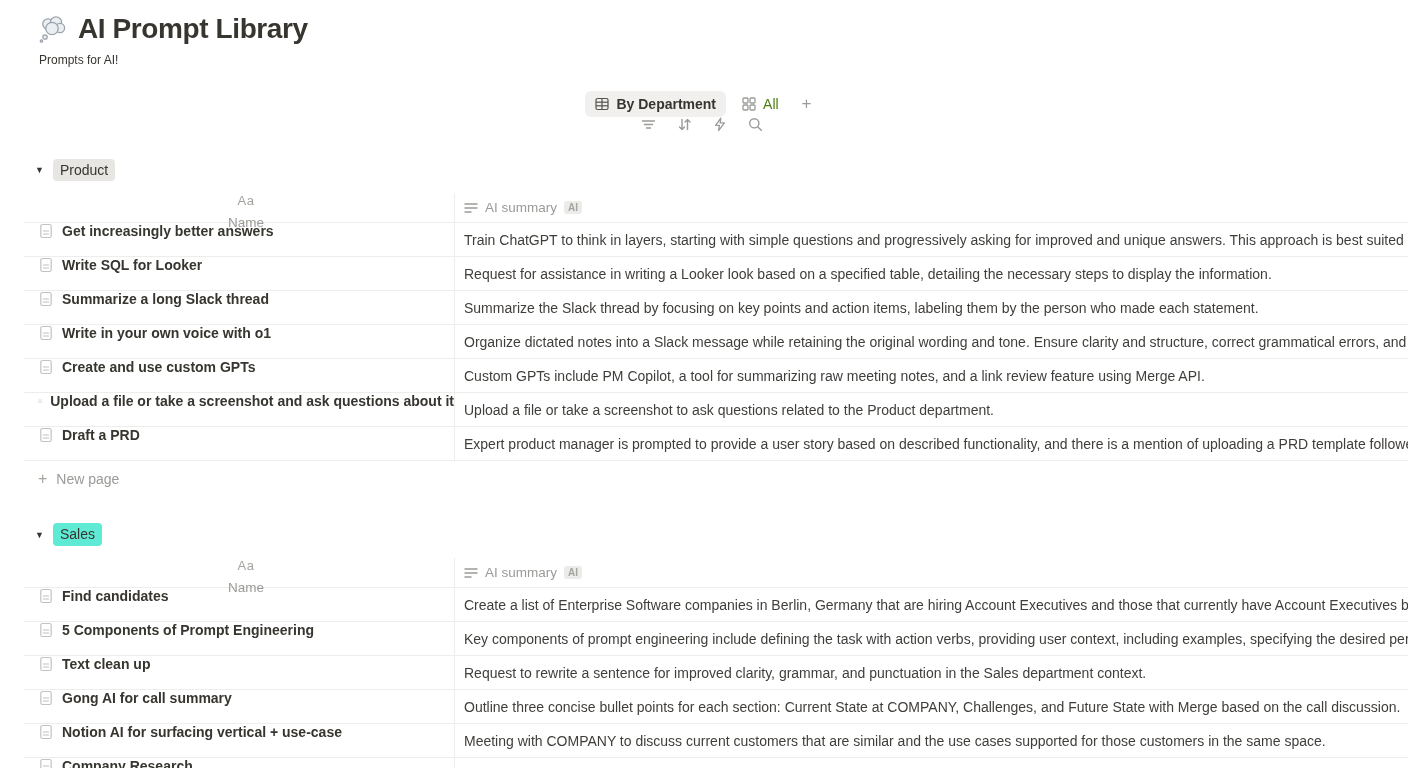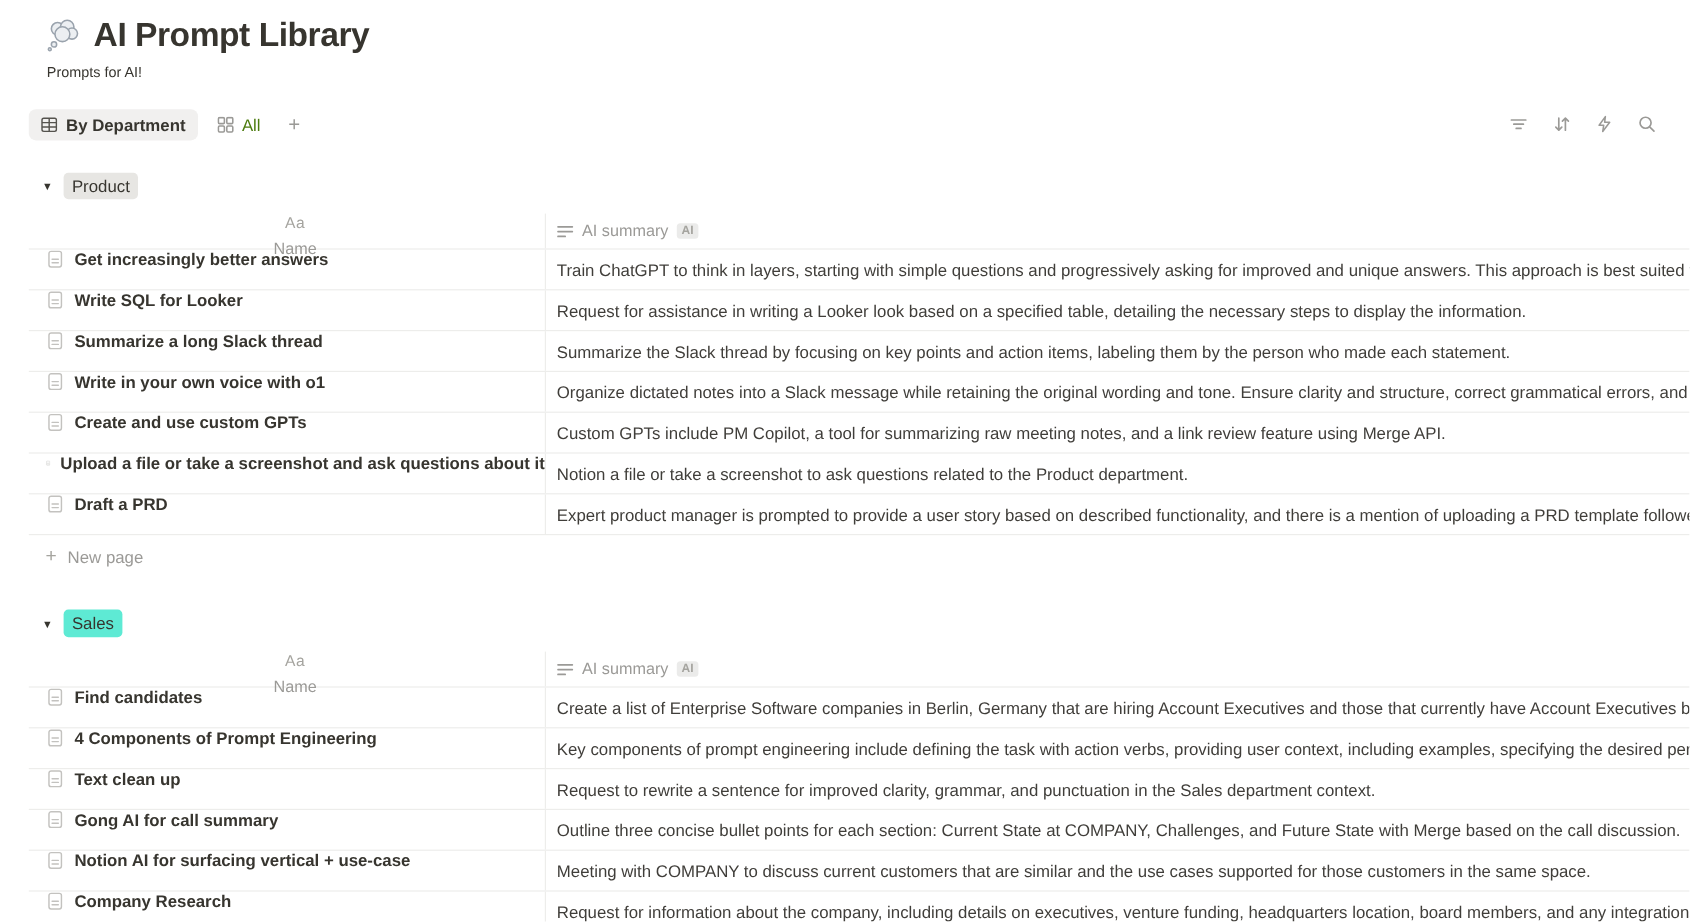--- a/index.html
+++ b/index.html
@@ -12,21 +12,21 @@
   }
   .page { padding: 12px 0 0 24px; }
 
   
   .title-row { display: flex; align-items: center; gap: 10px; margin-left: 14px; text-align: center; }
   .page-emoji { width: 30px; height: 30px; flex: 0 0 auto; }
   .page-title { font-size: 28px; font-weight: 700; letter-spacing: -0.4px; line-height: 1.2; }
   .subtitle { font-size: 12px; margin-top: 7px; margin-left: 15px; color: #37352f; }
 
   
-  .view-bar { display: flex; justify-content: space-between; align-items: center; margin-top: 24px; padding-right: 28px; }
+  .view-bar { display: flex; justify-content: space-between; align-items: center; margin-top: 24px; padding-right: 28px; flex-direction: column; }
   .tabs { display: flex; align-items: center; gap: 6px; }
   .tab { display: flex; align-items: center; gap: 7px; padding: 5px 10px; border-radius: 6px; font-size: 14px; color: #4d7c0f; cursor: pointer; }
   .tab.active { background: #f1f0ef; color: #37352f; font-weight: 600; }
   .add-view { color: #9b9a97; font-size: 17px; padding: 0 7px; cursor: pointer; line-height: 1; }
   .actions { display: flex; align-items: center; gap: 21px; }
   .actions svg { display: block; cursor: pointer; }
 
   
   .group { margin-top: 27px; }
   .group-header { display: flex; align-items: center; gap: 9px; margin-left: 11px; }
@@ -205,21 +205,21 @@
         <div class="row">
           <div class="name-cell">
             <svg width="16" height="16" viewBox="0 0 16 16" fill="none" stroke="#c3c2bf" stroke-width="1.2">
               <rect x="2.8" y="1.5" width="10.4" height="13" rx="1.8"></rect>
               <line x1="5.4" y1="8" x2="10.6" y2="8" stroke-linecap="round"></line>
               <line x1="5.4" y1="11" x2="10.6" y2="11" stroke-linecap="round"></line>
             </svg>
             <span class="row-name">Upload a file or take a screenshot and ask questions about it</span>
           </div>
           <div class="summary-cell">
-            <span class="summary-text">Notion a file or take a screenshot to ask questions related to the Product department.</span>
+            <span class="summary-text">Upload a file or take a screenshot to ask questions related to the Product department.</span>
           </div>
         </div>
 
         <div class="row">
           <div class="name-cell">
             <svg width="16" height="16" viewBox="0 0 16 16" fill="none" stroke="#c3c2bf" stroke-width="1.2">
               <rect x="2.8" y="1.5" width="10.4" height="13" rx="1.8"></rect>
               <line x1="5.4" y1="8" x2="10.6" y2="8" stroke-linecap="round"></line>
               <line x1="5.4" y1="11" x2="10.6" y2="11" stroke-linecap="round"></line>
             </svg>
@@ -272,21 +272,21 @@
           </div>
         </div>
 
         <div class="row">
           <div class="name-cell">
             <svg width="16" height="16" viewBox="0 0 16 16" fill="none" stroke="#c3c2bf" stroke-width="1.2">
               <rect x="2.8" y="1.5" width="10.4" height="13" rx="1.8"></rect>
               <line x1="5.4" y1="8" x2="10.6" y2="8" stroke-linecap="round"></line>
               <line x1="5.4" y1="11" x2="10.6" y2="11" stroke-linecap="round"></line>
             </svg>
-            <span class="row-name">4 Components of Prompt Engineering</span>
+            <span class="row-name">5 Components of Prompt Engineering</span>
           </div>
           <div class="summary-cell">
             <span class="summary-text">Key components of prompt engineering include defining the task with action verbs, providing user context, including examples, specifying the desired perso</span>
           </div>
         </div>
 
         <div class="row">
           <div class="name-cell">
             <svg width="16" height="16" viewBox="0 0 16 16" fill="none" stroke="#c3c2bf" stroke-width="1.2">
               <rect x="2.8" y="1.5" width="10.4" height="13" rx="1.8"></rect>

